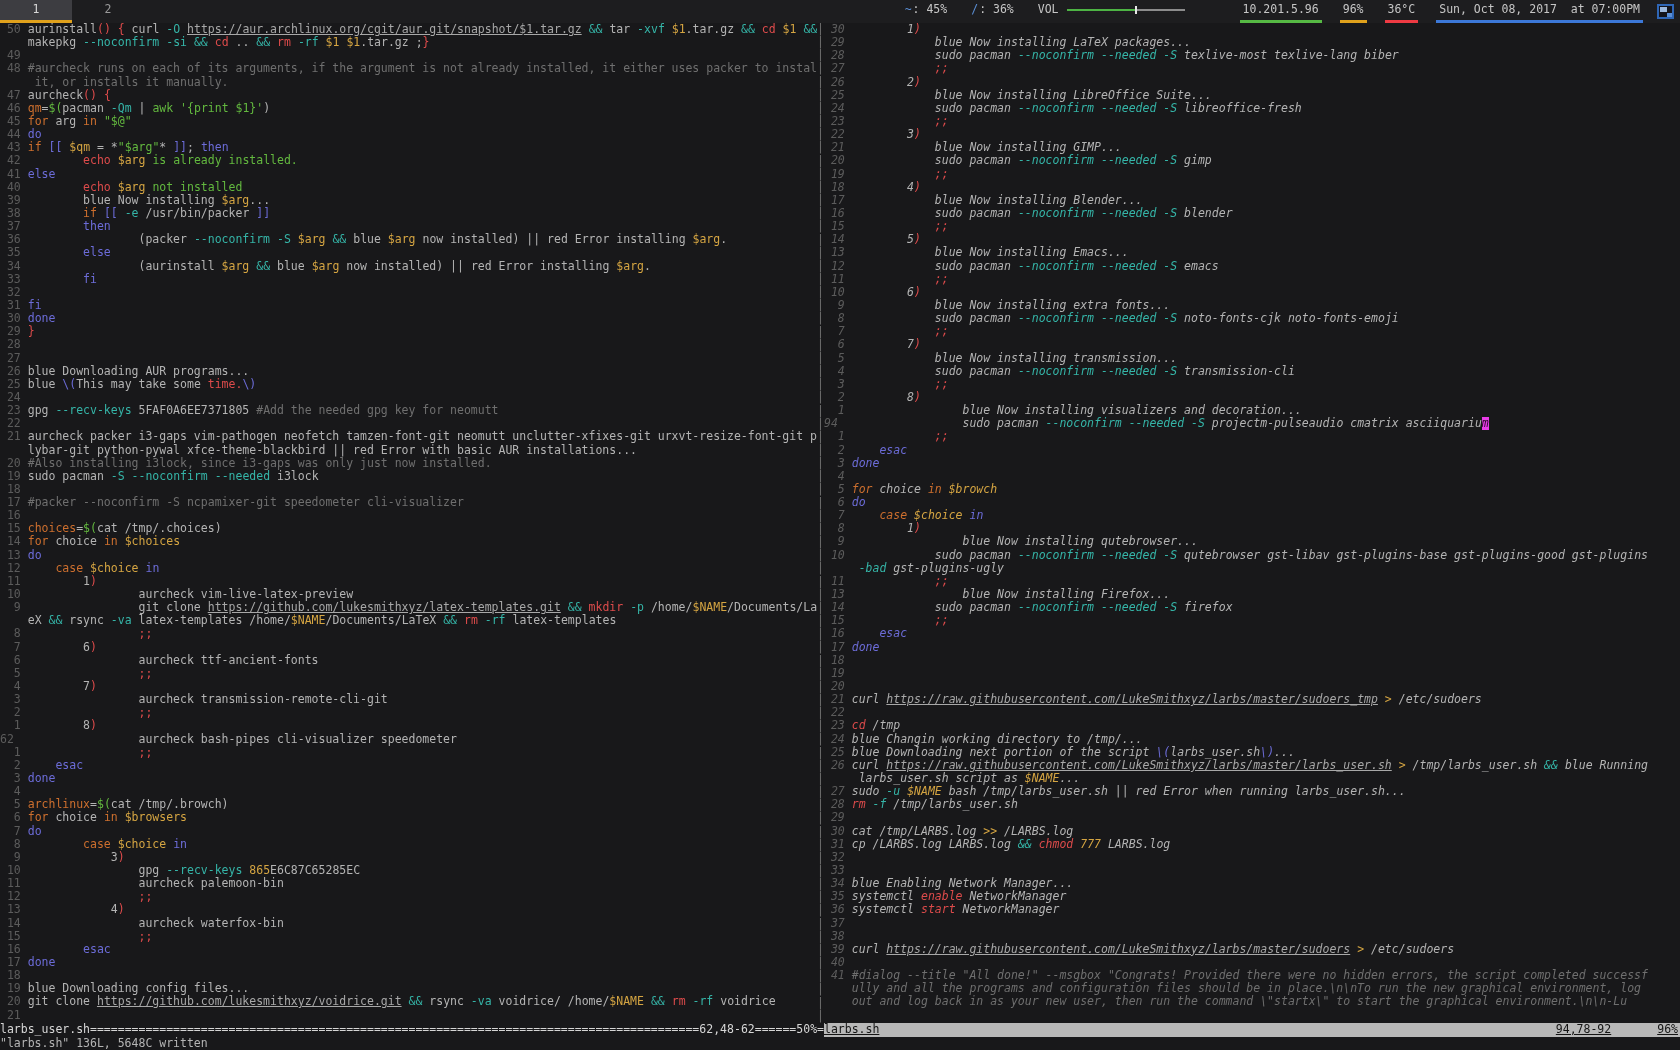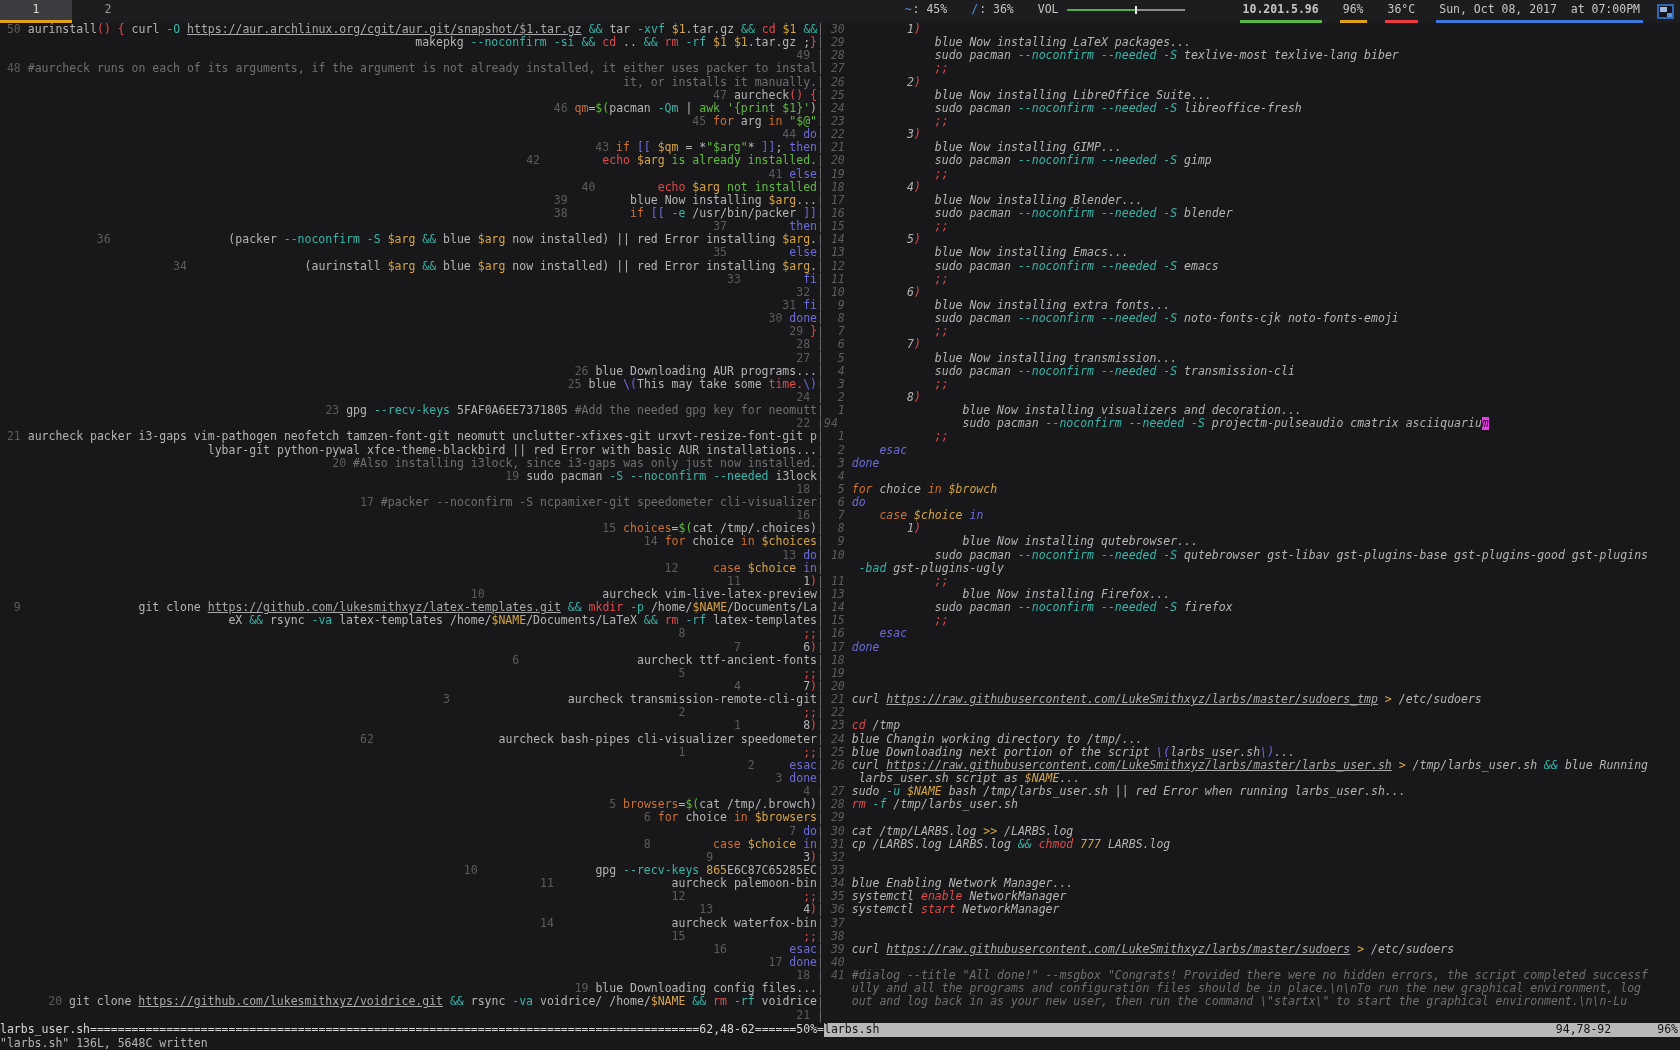--- a/index.html
+++ b/index.html
@@ -9,50 +9,50 @@
   
   #bar{height:23px;background:var(--bar-bg);display:flex;align-items:stretch;overflow:hidden;}
   #workspaces{display:flex;align-items:stretch;}
   .ws{width:72px;display:flex;align-items:center;justify-content:center;
       color:#9a9a9a;border-bottom:3px solid transparent;cursor:default;}
   .ws.active{background:#3d3d41;color:#d8d8d8;border-bottom-color:var(--ws-underline);}
   #modules{margin-left:auto;display:flex;align-items:stretch;color:#c6c6c6;}
   .mod{display:flex;align-items:center;margin-left:18px;padding:0 3px;
        border-bottom:3px solid transparent;white-space:pre;}
   .mod .micon{color:var(--icon-blue);margin-right:1px;}
-  .mod-ip{margin-left:52px;font-weight:bold;}
+  .mod-ip{margin-left:52px;}
   .slider{width:118px;height:2px;background:#8c8c8c;position:relative;margin-left:8px;}
   .slider .fillbar{position:absolute;left:0;top:0;height:2px;background:#4db344;}
   .slider .knob{position:absolute;top:-3px;width:2px;height:8px;background:#e6e6e6;}
   #tray{display:flex;align-items:center;margin:0 6px 0 14px;}
   #tray-icon{width:13px;height:11px;border:2px solid #2f66b5;background:#14141a;position:relative;}
   #tray-icon .inner{position:absolute;left:1px;top:1px;width:7px;height:5px;background:#9db9dd;}
   #tray-icon .inner2{position:absolute;right:0;bottom:0;width:5px;height:4px;background:#5b8fd6;}
   
   #vim{display:flex;height:1000px;overflow:hidden;}
-  #left-pane{width:817px;overflow:hidden;text-align:right;}
+  #left-pane{width:817px;overflow:hidden;}
   #sep-col{width:7px;overflow:hidden;color:#6e6e6e;white-space:pre;}
   #right-pane{flex:1;overflow:hidden;font-style:italic;}
   .r{height:13.15px;white-space:pre;overflow:hidden;}
   .ln{color:var(--line-number);}
   .cm{color:var(--comment);}
   .u{color:var(--url);text-decoration:underline;}
   .st,.gr{color:var(--green);}
   .va{color:var(--gold);}
   .fl{color:var(--teal);}
   .kb{color:var(--kw-blue);}
   .ko{color:var(--kw-orange);}
   .rd{color:var(--red);}
   .cur{background:var(--cursor-bg);color:#2a0a2a;}
   
   #status{display:flex;height:14px;overflow:hidden;}
   #stl{width:824px;display:flex;color:var(--status-nc-fg);overflow:hidden;white-space:pre;}
   #stl .fill{flex:1;overflow:hidden;}
   #str{flex:1;background:var(--status-bg);color:var(--status-fg);display:flex;
-       white-space:pre;overflow:hidden;}
+       white-space:pre;overflow:hidden;text-decoration:underline;}
   #str .sp{flex:1;}
   #str .gap{width:46px;}
   #str .pct{margin-right:2px;}
   #cmdline{height:13px;white-space:pre;overflow:hidden;color:var(--fg);}
 </style>
 </head>
 <body>
 
 <div id="screen">
 
@@ -132,21 +132,21 @@
         <div class="r"><span class="ln">  5 </span><span class="tx">                <span class="rd">;;</span></span></div>
         <div class="r"><span class="ln">  4 </span><span class="tx">        7<span class="rd">)</span></span></div>
         <div class="r"><span class="ln">  3 </span><span class="tx">                aurcheck transmission-remote-cli-git</span></div>
         <div class="r"><span class="ln">  2 </span><span class="tx">                <span class="rd">;;</span></span></div>
         <div class="r"><span class="ln">  1 </span><span class="tx">        8<span class="rd">)</span></span></div>
         <div class="r"><span class="ln">62  </span><span class="tx">                aurcheck bash-pipes cli-visualizer speedometer</span></div>
         <div class="r"><span class="ln">  1 </span><span class="tx">                <span class="rd">;;</span></span></div>
         <div class="r"><span class="ln">  2 </span><span class="tx">    <span class="kb">esac</span></span></div>
         <div class="r"><span class="ln">  3 </span><span class="tx"><span class="kb">done</span></span></div>
         <div class="r"><span class="ln">  4 </span><span class="tx"></span></div>
-        <div class="r"><span class="ln">  5 </span><span class="tx"><span class="ko">browsers</span>=<span class="st">$(</span>cat /tmp/.browch)</span></div>
+        <div class="r"><span class="ln">  5 </span><span class="tx"><span class="ko">archlinux</span>=<span class="st">$(</span>cat /tmp/.browch)</span></div>
         <div class="r"><span class="ln">  6 </span><span class="tx"><span class="ko">for</span> choice <span class="ko">in</span> <span class="va">$browsers</span></span></div>
         <div class="r"><span class="ln">  7 </span><span class="tx"><span class="kb">do</span></span></div>
         <div class="r"><span class="ln">  8 </span><span class="tx">        <span class="ko">case</span> <span class="va">$choice</span> <span class="kb">in</span></span></div>
         <div class="r"><span class="ln">  9 </span><span class="tx">            3<span class="rd">)</span></span></div>
         <div class="r"><span class="ln"> 10 </span><span class="tx">                gpg <span class="fl">--recv-keys</span> <span class="va">865</span>E6C87C65285EC</span></div>
         <div class="r"><span class="ln"> 11 </span><span class="tx">                aurcheck palemoon-bin</span></div>
         <div class="r"><span class="ln"> 12 </span><span class="tx">                <span class="rd">;;</span></span></div>
         <div class="r"><span class="ln"> 13 </span><span class="tx">            4<span class="rd">)</span></span></div>
         <div class="r"><span class="ln"> 14 </span><span class="tx">                aurcheck waterfox-bin</span></div>
         <div class="r"><span class="ln"> 15 </span><span class="tx">                <span class="rd">;;</span></span></div>

